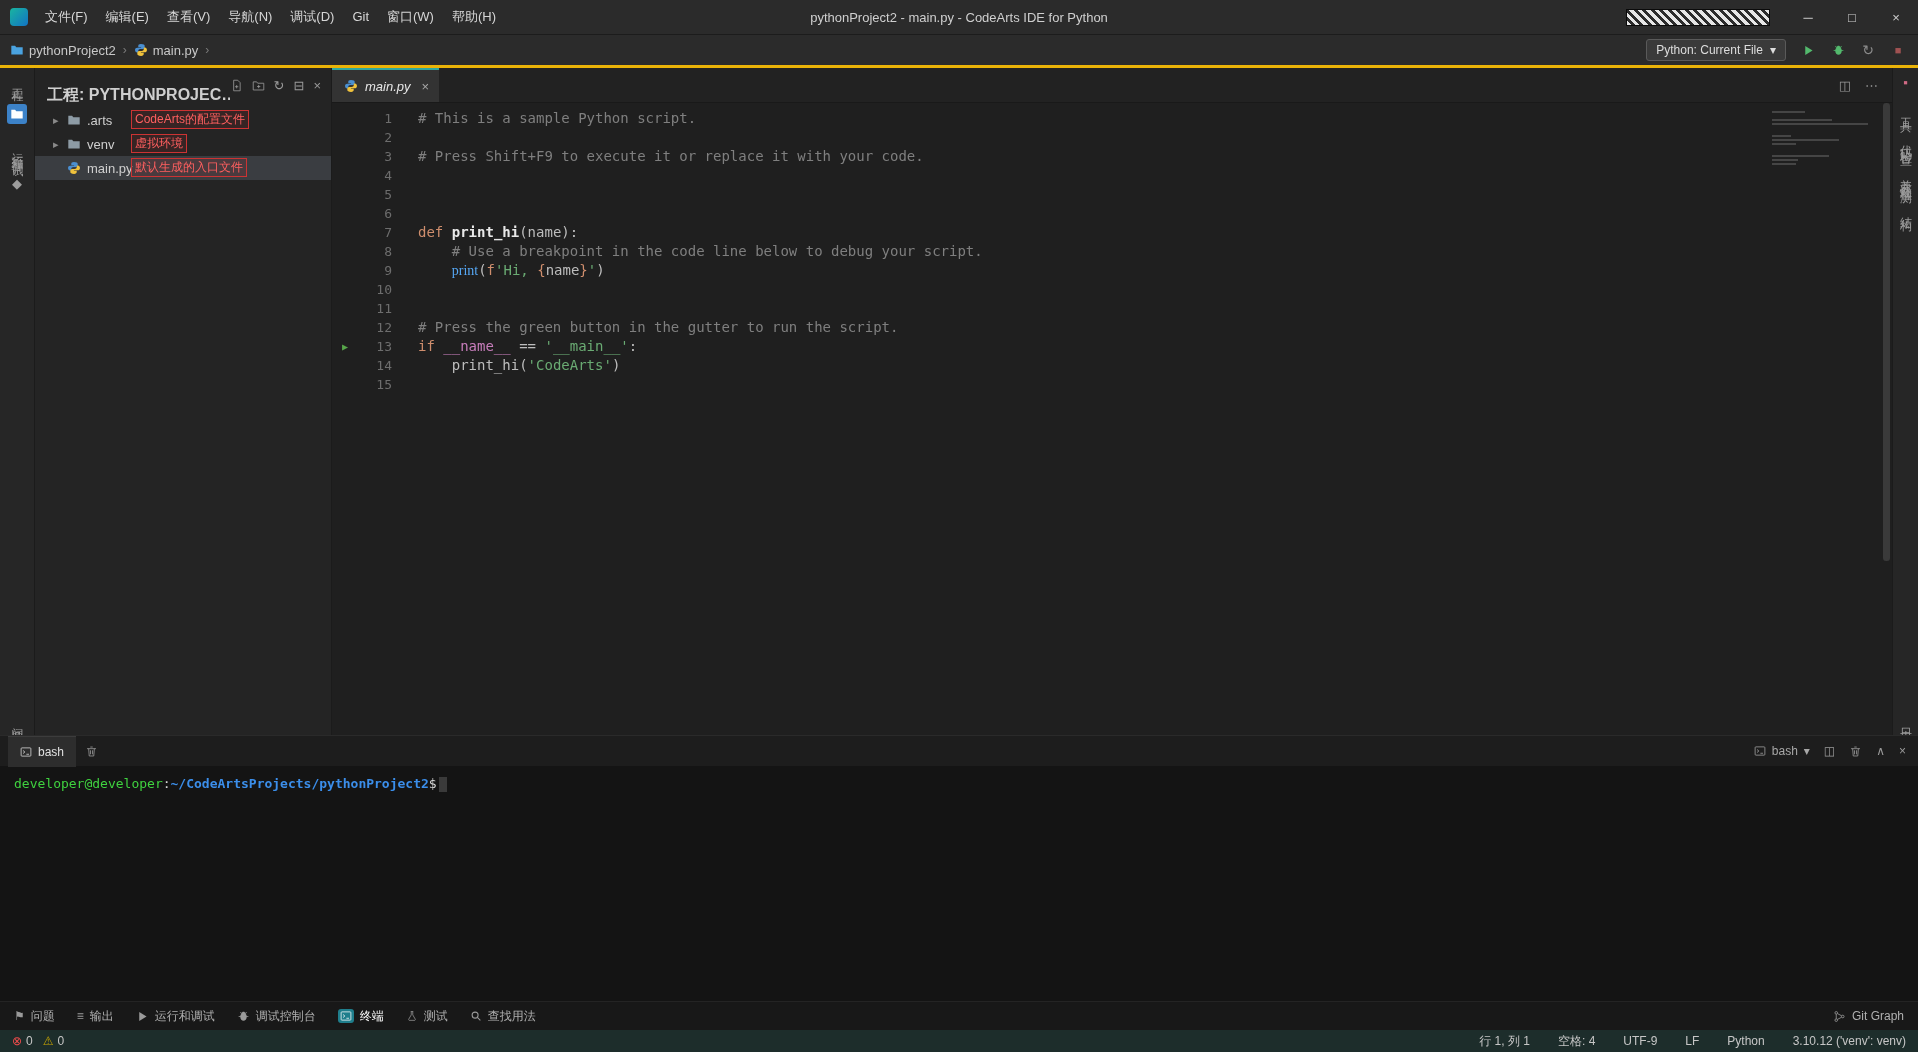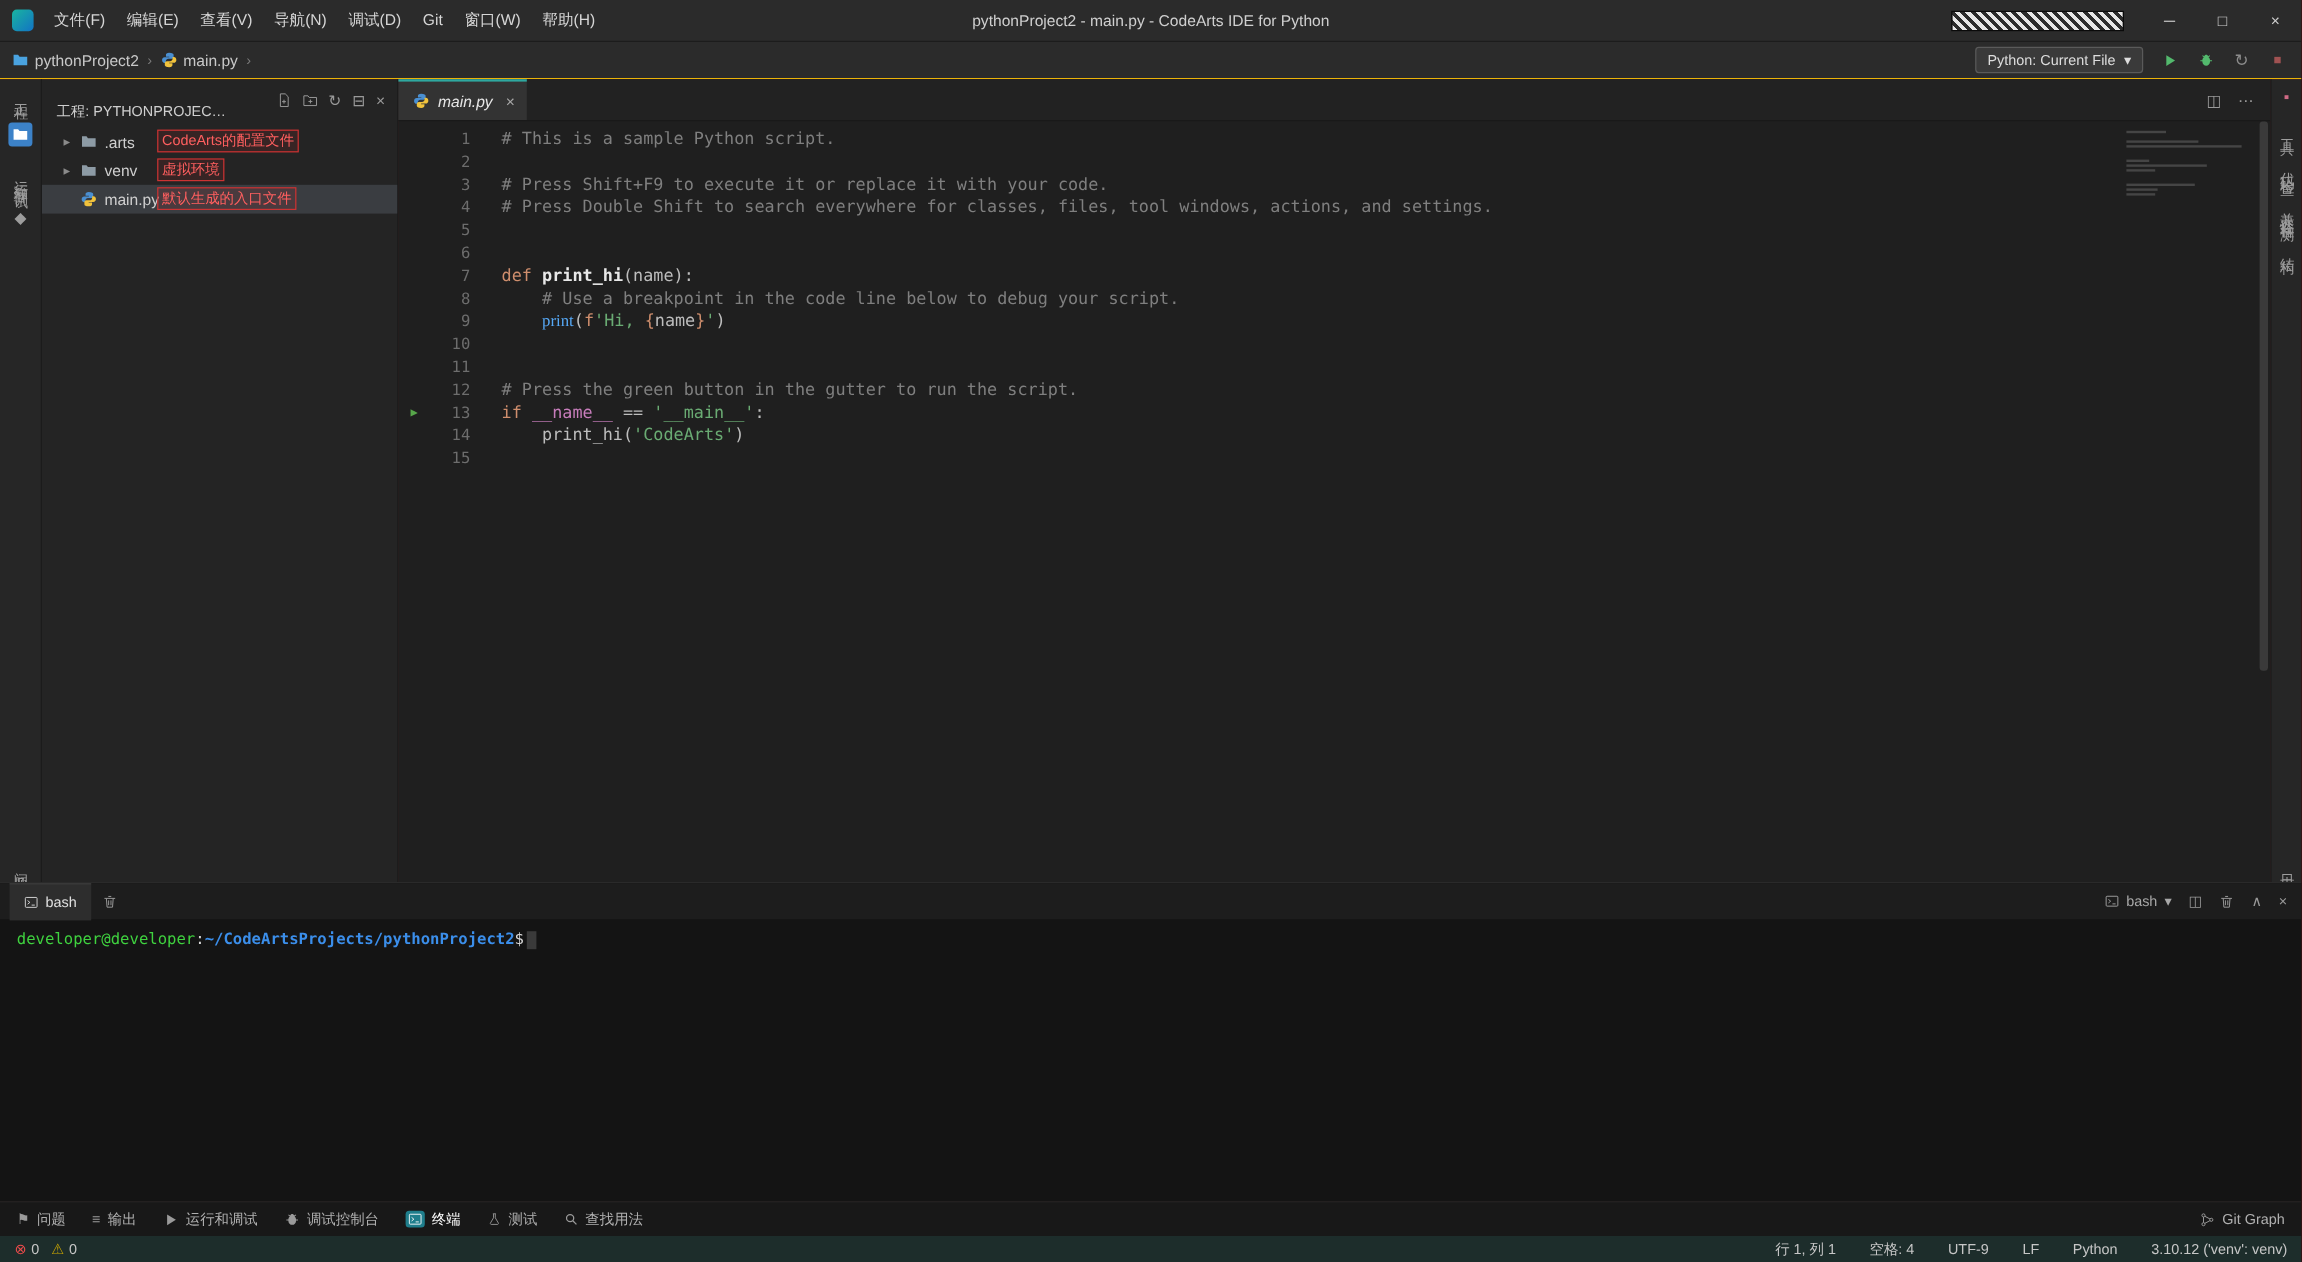--- a/index.html
+++ b/index.html
@@ -12,21 +12,21 @@
   .menus{display:flex;align-items:center;height:100%;}
   .menu-item{padding:0 9px;height:34px;line-height:34px;color:#d6d6d6;cursor:default;}
   .tb-title{position:absolute;left:50%;transform:translateX(-50%);color:#cfcfcf;white-space:nowrap;}
   .tb-right{margin-left:auto;display:flex;align-items:center;height:100%;}
   .redacted{width:142px;height:15px;margin-right:16px;border:1px solid #0a0a0a;
             background:repeating-linear-gradient(45deg,#e6e6e6 0 3px,#2b2b2b 3px 6px);}
   .win-controls{display:flex;height:100%;}
   .win-btn{width:44px;height:34px;display:flex;align-items:center;justify-content:center;color:#cfcfcf;font-size:13px;}
 
   
-  .toolbar{height:30px;background:#2b2b2b;border-bottom:1px solid #eab308;display:flex;align-items:center;padding:0 10px;flex:none;}
+  .toolbar{height:30px;background:#2b2b2b;border-bottom:3px solid #eab308;display:flex;align-items:center;padding:0 10px;flex:none;}
   .breadcrumb{display:flex;align-items:center;}
   .crumb{display:flex;align-items:center;gap:5px;color:#c8c8c8;}
   .crumb .ico{color:#4aa3e0;}
   .crumb-sep{color:#7a7a7a;margin:0 7px;font-size:12px;}
   .toolbar-right{margin-left:auto;display:flex;align-items:center;gap:12px;}
   .interp{display:flex;align-items:center;gap:7px;border:1px solid #5a5a5a;background:#3a3a3a;border-radius:3px;height:20px;padding:0 9px;font-size:12px;color:#ddd;}
   .toolbar-actions{display:flex;align-items:center;gap:10px;}
   .icon-btn{display:flex;align-items:center;justify-content:center;width:20px;height:20px;color:#9a9a9a;}
   .icon-btn.green{color:#53b96d;}
   .icon-btn.gray{color:#8c8c8c;font-size:14px;}
@@ -40,21 +40,21 @@
   .act-group{display:flex;flex-direction:column;align-items:center;}
   .spacer{flex:1;}
   .vlabel{writing-mode:vertical-rl;font-size:12px;color:#9d9d9d;letter-spacing:3px;margin:11px 0;cursor:default;}
   .act-ico{margin:8px 0;color:#9d9d9d;font-size:13px;display:flex;}
   .act-ico .pink{color:#d06a85;}
   .files-blue{width:20px;height:20px;margin:8px 0;border-radius:3px;background:#3c82c8;display:flex;align-items:center;justify-content:center;color:#fff;}
 
   
   .explorer{width:296px;background:#242424;border-right:1px solid #1b1b1b;flex:none;display:flex;flex-direction:column;}
   .exp-header{height:34px;display:flex;align-items:center;padding:0 10px 0 12px;flex:none;}
-  .exp-title{font-size:12px;font-weight:400;color:#cfcfcf;white-space:nowrap;overflow:hidden;margin-top:20px;}
+  .exp-title{font-size:16px;font-weight:700;color:#cfcfcf;white-space:nowrap;overflow:hidden;margin-top:20px;}
   .exp-icons{margin-left:auto;display:flex;gap:9px;color:#9a9a9a;}
   .hicon{display:flex;align-items:center;color:#9a9a9a;}
   .tree{padding-top:6px;}
   .tree-row{height:24px;display:flex;align-items:center;padding-left:18px;position:relative;color:#cfcfcf;}
   .tree-row.selected{background:#3a3d41;}
   .tree-chevron{width:14px;color:#8a8a8a;font-size:11px;}
   .tree-ico{width:18px;display:flex;color:#8d9ba5;}
   .tree-label{margin-left:2px;}
   .tree-annotation{position:absolute;left:96px;top:2px;font-size:12px;line-height:17px;color:#ff5f5f;
                    border:1px solid #c33;background:rgba(200,40,40,.12);padding:0 3px;
@@ -317,21 +317,20 @@
               <span class="cl-text"></span>
             </div>
             <div class="cl">
               <span class="cl-run"></span>
               <span class="cl-num">3</span>
               <span class="cl-text"><span class="t-c"># Press Shift+F9 to execute it or replace it with your code.</span></span>
             </div>
             <div class="cl">
               <span class="cl-run"></span>
               <span class="cl-num">4</span>
-              <span class="cl-text"><span class="t-c"># Press Double Shift to search everywhere for classes, files, tool windows, actions, and settings.</span></span>
             </div>
             <div class="cl">
               <span class="cl-run"></span>
               <span class="cl-num">5</span>
               <span class="cl-text"></span>
             </div>
             <div class="cl">
               <span class="cl-run"></span>
               <span class="cl-num">6</span>
               <span class="cl-text"></span>

